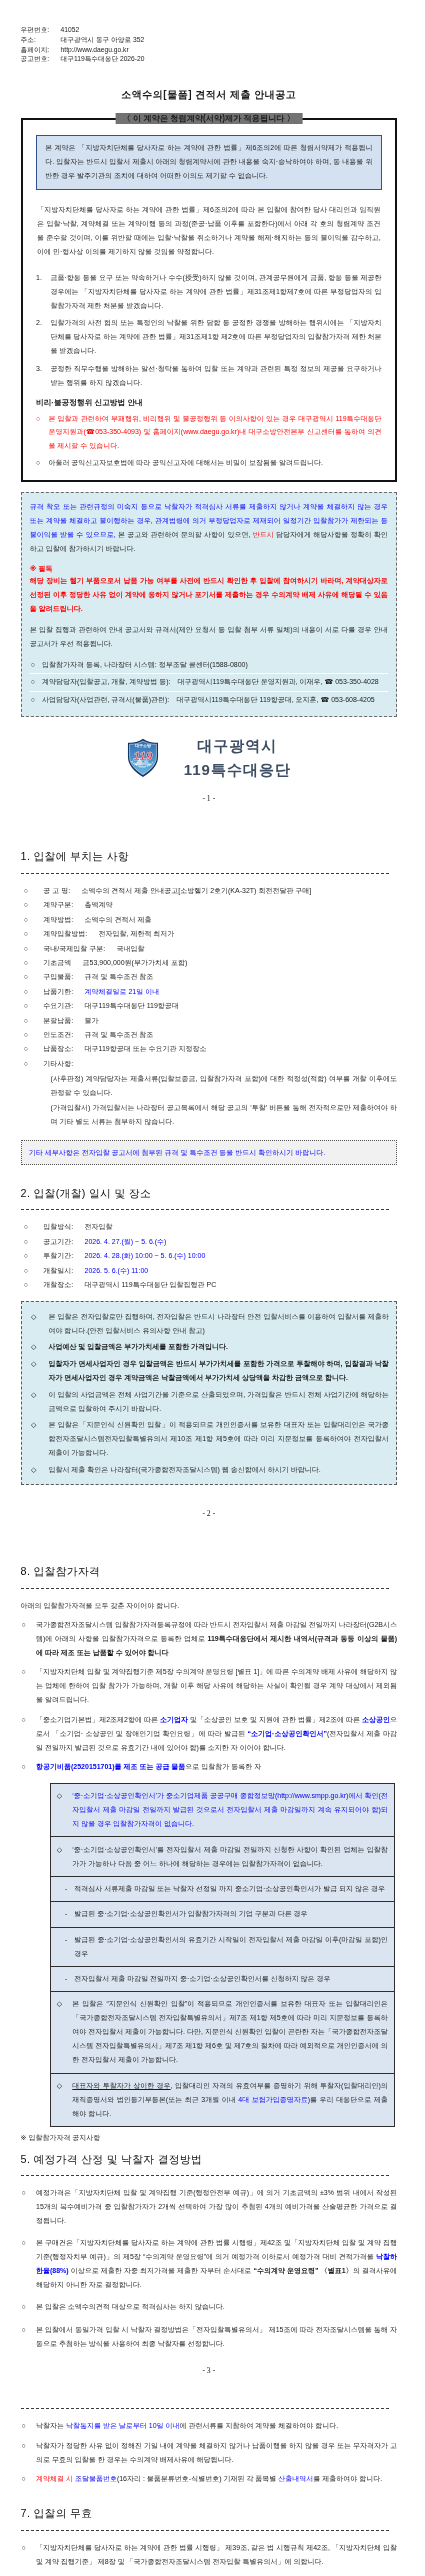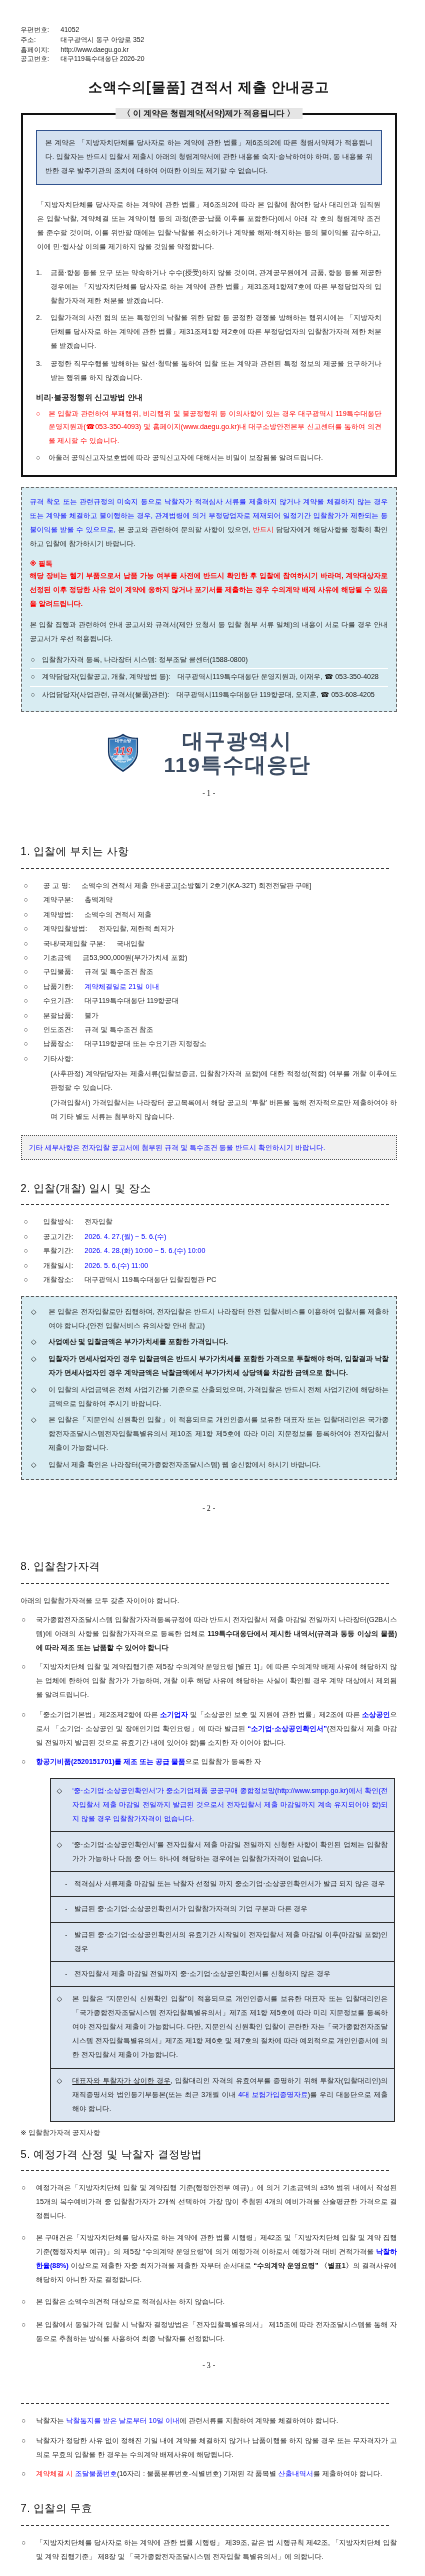--- a/index.html
+++ b/index.html
@@ -4,26 +4,26 @@
 <style>
   html,body{margin:0;padding:0;background:#fff;}
   body{width:426px;height:3009px;position:relative;overflow:hidden;
        font-family:"Liberation Sans","DejaVu Sans",sans-serif;color:#1c1c1c;}
   .page{padding:25px 29px 0 20.6px;}
 
   
   .meta{font-size:6.7px;line-height:9.8px;}
   .meta .row{display:flex;}
   .meta .k{width:40px;}
-  .doc-title{text-align:center;font-size:14px;font-weight:bold;margin-top:15px;letter-spacing:0.5px;}
+  .doc-title{text-align:center;font-size:10px;font-weight:bold;margin-top:24px;letter-spacing:0.5px;}
 
   
   .legendbox{border:2.1px solid #121212;margin-top:15.5px;position:relative;padding:15.5px 13.4px 10.3px;}
   .legendbox .legend{position:absolute;top:-6.7px;left:50%;transform:translateX(-50%);
-      background:#e5e5e5;padding:0 7.2px;font-weight:bold;font-size:8.2px;white-space:nowrap;text-align:right;}
+      background:#737373;padding:0 7.2px;font-weight:bold;font-size:8.2px;white-space:nowrap;text-align:right;}
   .bluepanel{background:#d4e1f0;border:1px solid #31538f;padding:5.2px 8.2px;
       font-size:7px;line-height:14px;text-align:justify;}
   .pledge{margin:13.4px 1px 0;font-size:7px;line-height:14px;text-align:justify;}
   .nlist{margin-top:12.4px;}
   .nli{display:flex;font-size:7px;line-height:14px;margin-bottom:3.1px;text-align:justify;}
   .nli .num{min-width:14.4px;}
   .report-title{margin-top:8.2px;text-align:left;font-weight:bold;font-size:7.7px;}
   .rli{display:flex;font-size:7px;line-height:13.4px;margin-top:4.1px;text-align:justify;}
   .rli .mk{min-width:12.4px;}
 
@@ -33,21 +33,21 @@
   .cautionbox .para{line-height:14px;text-align:justify;}
   .must{margin-top:7.2px;font-weight:bold;}
   .contacts{margin-top:6.2px;}
   .crow{display:flex;padding:3.1px 1px;line-height:10.3px;}
   .crow + .crow{border-top:1px solid #ffffff;}
   .crow .mk{min-width:11.3px;}
   .crow .clbl{margin-right:7.2px;}
 
   
   .orgblock{margin-top:17.5px;display:flex;justify-content:center;align-items:center;gap:25px;}
-  .orgname{font-size:21px;font-weight:bold;color:#3d4d63;line-height:24px;text-align:center;letter-spacing:1px;}
+  .orgname{font-size:15px;font-weight:bold;color:#3d4d63;line-height:24px;text-align:center;letter-spacing:1px;}
   .badge{display:block;}
 
   .pagenum{margin-top:12.4px;text-align:center;font-family:"Liberation Serif",serif;font-size:7.7px;color:#222;}
 
   
   .sec-h{font-size:10.8px;font-weight:normal;color:#101010;letter-spacing:0.3px;}
   .rule{border-top:1.3px dashed #3a3a3a;margin:8.2px 0 10.3px;width:98%;}
   .mt-xl{margin-top:47px;} .mt-lg{margin-top:33px;} .mt-md{margin-top:21.6px;}
 
   .oli{display:flex;font-size:7px;line-height:14.4px;}

